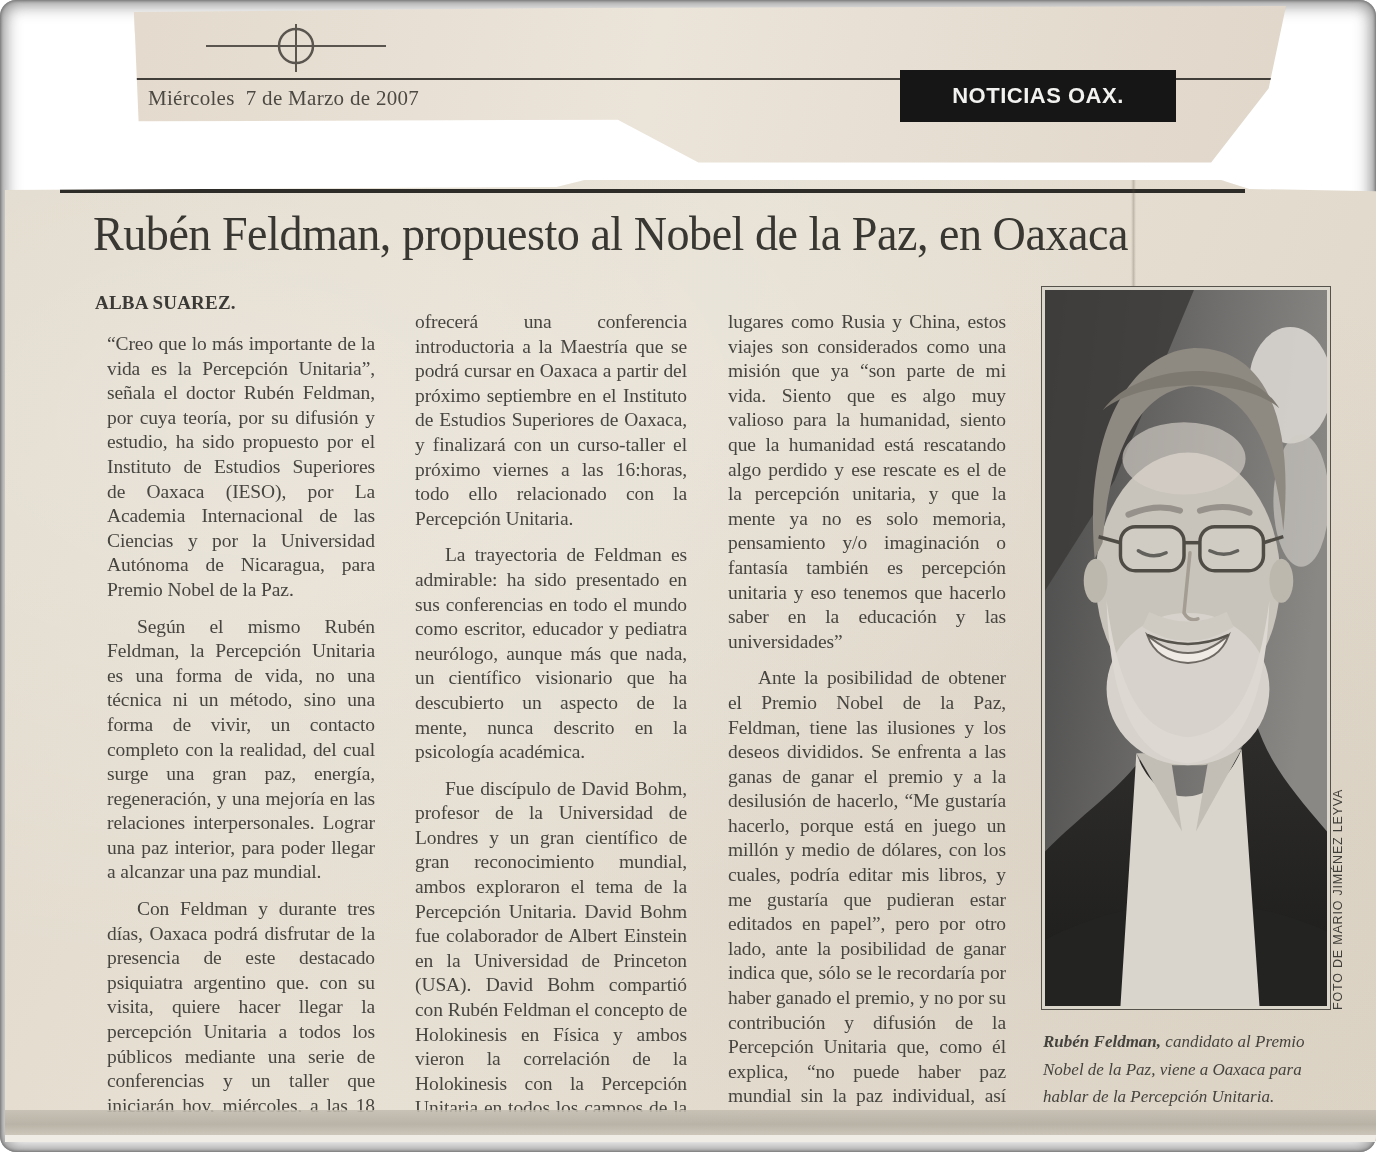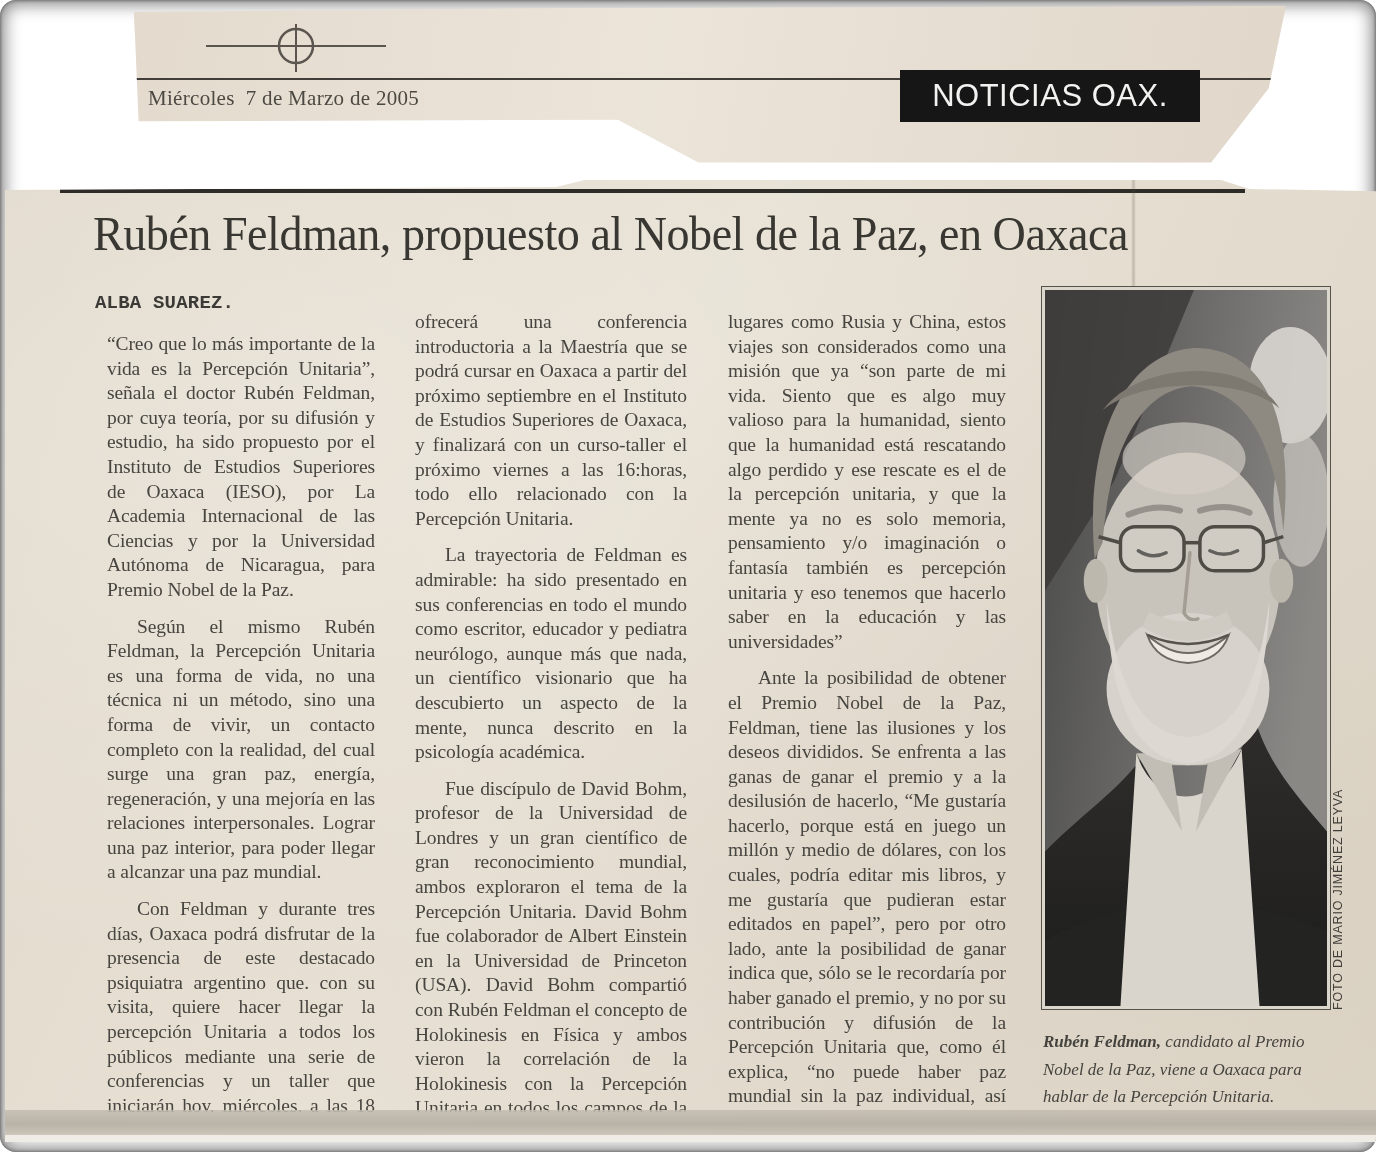--- a/index.html
+++ b/index.html
@@ -18,23 +18,23 @@
     clip-path:polygon(0px 6px, 38% 2px, 100% 0px, 98.5% 52%, 93.5% 99%, 49% 99%, 42% 72%, 0.4% 73%);
     box-shadow:0 2px 4px rgba(0,0,0,0.18);
   }
   .regmark{position:absolute;left:72px;top:16px;width:180px;height:52px;}
   .strip-rule{position:absolute;left:0;top:72px;width:100%;height:2px;background:#413e39;}
   .strip-date{
     position:absolute;left:14px;top:80px;font-size:21px;color:#4c4943;
     letter-spacing:0.3px;white-space:pre;
   }
   .banner{
-    position:absolute;left:766px;top:64px;width:300px;height:52px;
+    position:absolute;left:766px;top:64px;width:276px;height:52px;
     background:#161616;color:#f2f2f0;display:flex;align-items:center;justify-content:center;
-    font-family:"Liberation Sans", sans-serif;font-weight:normal;font-size:31px;letter-spacing:0.5px;
+    font-family:"Liberation Sans", sans-serif;font-weight:bold;font-size:22px;letter-spacing:0.5px;
   }
   
   .paper{
     position:absolute;left:5px;top:180px;width:1366px;height:962px;
     background:
       radial-gradient(ellipse at 18% 25%, rgba(255,255,255,0.22), transparent 55%),
       radial-gradient(ellipse at 80% 70%, rgba(140,120,95,0.07), transparent 60%),
       linear-gradient(113deg, rgba(140,118,92,0.06), rgba(255,255,255,0.06) 42%, rgba(140,118,92,0.09)),
       #e6dfd2;
     clip-path:polygon(0px 10px, 39% 7px, 41% 0px, 86% 0px, 88% 9px, 100% 12px, 100% 100%, 0px 100%);
@@ -44,21 +44,21 @@
   .top-rule{position:absolute;left:55px;top:9px;width:1185px;height:4px;background:#2e2c28;}
   .headline{
     position:absolute;left:88px;top:26px;margin:0;font-weight:normal;
     font-size:48px;color:#393732;white-space:nowrap;letter-spacing:-0.5px;
     transform:scaleX(0.96);transform-origin:left center;
   }
   .crease{position:absolute;left:1126px;top:0;width:5px;height:118px;
     background:linear-gradient(90deg, transparent, rgba(90,80,65,0.25), transparent);}
   .byline{
     position:absolute;left:90px;top:112px;
-    font-family:Liberation Mono, monospace;font-weight:bold;font-size:19px;color:#3b3a36;
+    font-family:Liberation Serif, serif;font-weight:bold;font-size:19px;color:#3b3a36;
     letter-spacing:0.2px;
   }
   .col{
     position:absolute;font-size:19.5px;line-height:24.6px;color:#474540;
     text-align:justify;letter-spacing:-0.1px;overflow:hidden;
   }
   .col p{margin:12px;}
   .col p.indent{text-indent:30px;}
   .col1{left:90px;top:140px;width:292px;height:792px;}
   .col2{left:398px;top:118px;width:296px;height:814px;}
@@ -92,21 +92,21 @@
 
 <div class="canvas">
 
   <div class="topstrip">
     <svg class="regmark" viewBox="0 0 180 52">
       <line x1="0" y1="24" x2="180" y2="24" stroke="#5a564f" stroke-width="2"></line>
       <line x1="90" y1="2" x2="90" y2="50" stroke="#5a564f" stroke-width="2"></line>
       <circle cx="90" cy="24" r="17" fill="none" stroke="#5a564f" stroke-width="2.5"></circle>
     </svg>
     <div class="strip-rule"></div>
-    <div class="strip-date">Miércoles  7 de Marzo de 2005</div>
+    <div class="strip-date">Miércoles  7 de Marzo de 2007</div>
     <div class="banner">NOTICIAS OAX.</div>
   </div>
 
   <div class="paper">
     <div class="top-rule"></div>
     <div class="crease"></div>
     <h1 class="headline">Rubén Feldman, propuesto al Nobel de la Paz, en Oaxaca</h1>
 
     <div class="byline">ALBA SUAREZ.</div>
 

